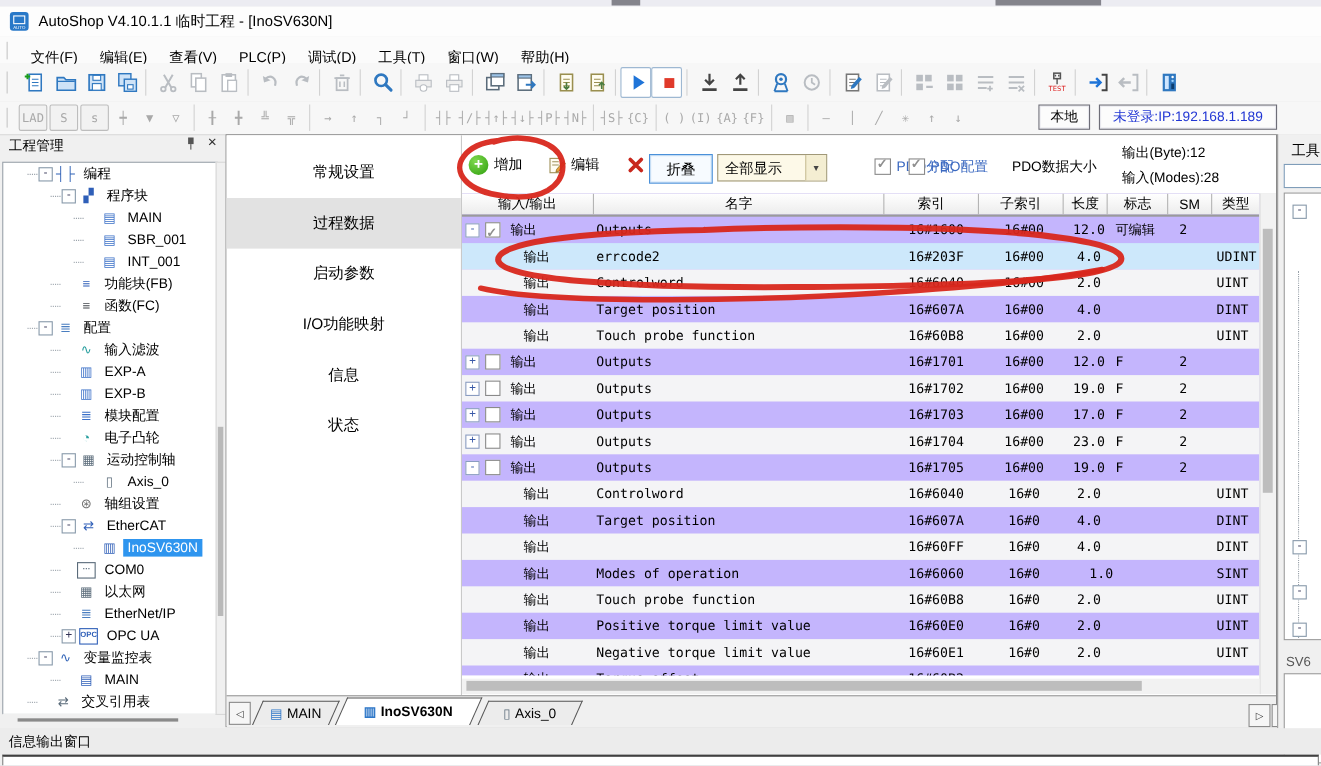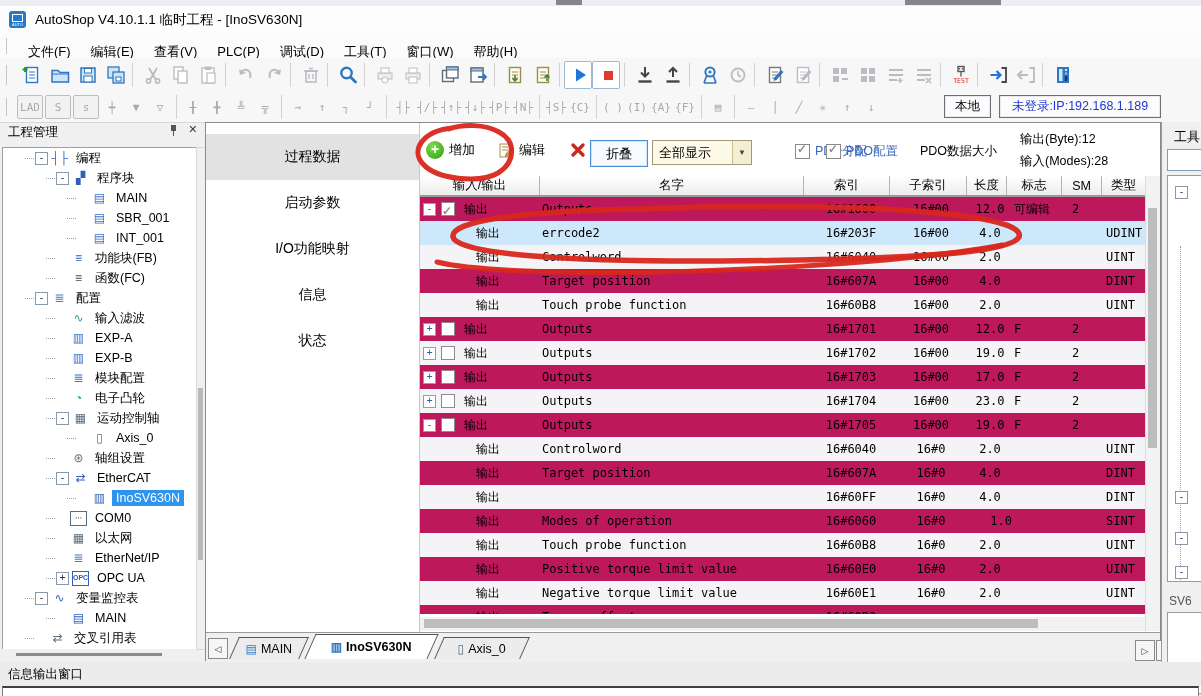--- a/index.html
+++ b/index.html
@@ -75,21 +75,21 @@
      background:#f7fbff;display:flex;align-items:center;justify-content:center;font-size:13px;}
   #displaycombo{left:232px;top:17px;width:100px;height:25px;border:1px solid #a09878;background:#fdf9e8;display:flex;align-items:center;box-sizing:border-box;}
   #displaycombo .val{flex:1;padding-left:6px;font-size:13px;}
   #displaycombo .arrow{width:18px;height:100%;border-left:1px solid #c9c098;background:#f4eed2;display:flex;align-items:center;justify-content:center;font-size:8px;color:#444;}
   .chk{width:13px;height:13px;border:1px solid #8a8a8a;background:#fff;position:relative;margin-right:5px;flex:0 0 auto;}
   .chk:after{content:"✓";position:absolute;left:1px;top:-3px;font-size:12px;color:#8f8f8f;font-weight:bold;}
   .bluelbl{color:#3a68c0;font-size:12.5px;}
   .blk{color:#000;font-size:12.5px;}
 
   
-  #ptable{left:420px;top:176px;width:725px;height:438px;background:#be185d;overflow:hidden;font-size:12px;}
+  #ptable{left:420px;top:176px;width:725px;height:438px;background:#c4b5fd;overflow:hidden;font-size:12px;}
   #thead{display:flex;height:21px;background:linear-gradient(#ffffff,#ececec);border-bottom:2px solid #9a9a9a;box-sizing:border-box;}
   .hc{border-right:1px solid #b4b4b4;display:flex;align-items:center;justify-content:center;font-size:12.5px;box-sizing:border-box;height:100%;}
   .prow{position:relative;height:24px;line-height:24px;}
   .prow.stripe{background:#f4f4f6;}
   .prow.sel{background:#cde8fb;}
   .pc{position:absolute;top:0;height:24px;white-space:nowrap;overflow:hidden;}
   .texp{position:absolute;left:3px;top:6px;width:11px;height:11px;border:1px solid #8a9cc0;background:#fff;color:#3a5aa8;
         font-size:10px;line-height:9px;text-align:center;font-family:"DejaVu Sans Mono",monospace;}
   .tchk{position:absolute;left:21px;top:5px;width:12px;height:12px;border:1px solid #8a8a8a;background:#fff;}
   .tchk.on:after{content:"✓";position:absolute;left:0px;top:-4px;font-size:12px;color:#8f8f8f;font-weight:bold;}
@@ -598,20 +598,21 @@
   <div class="abs" id="tree-vscroll">
       <span id="tree-vthumb"></span>
     </div>
   <div class="abs" id="tree-hscroll">
       <span id="tree-hthumb"></span>
     </div>
 
   <div class="abs" id="docframe"></div>
   <div class="abs" id="navpanel">
       <div style="height: 11px;"></div>
+      <div class="navitem">常规设置</div>
       <div class="navitem sel">过程数据</div>
       <div class="navitem">启动参数</div>
       <div class="navitem">I/O功能映射</div>
       <div class="navitem">信息</div>
       <div class="navitem">状态</div>
     </div>
 
   <div class="abs" id="ctoolbar">
     <div class="ctb" id="addbtn" style="left:6px;top:18px;">
       <span class="plus">+</span>

